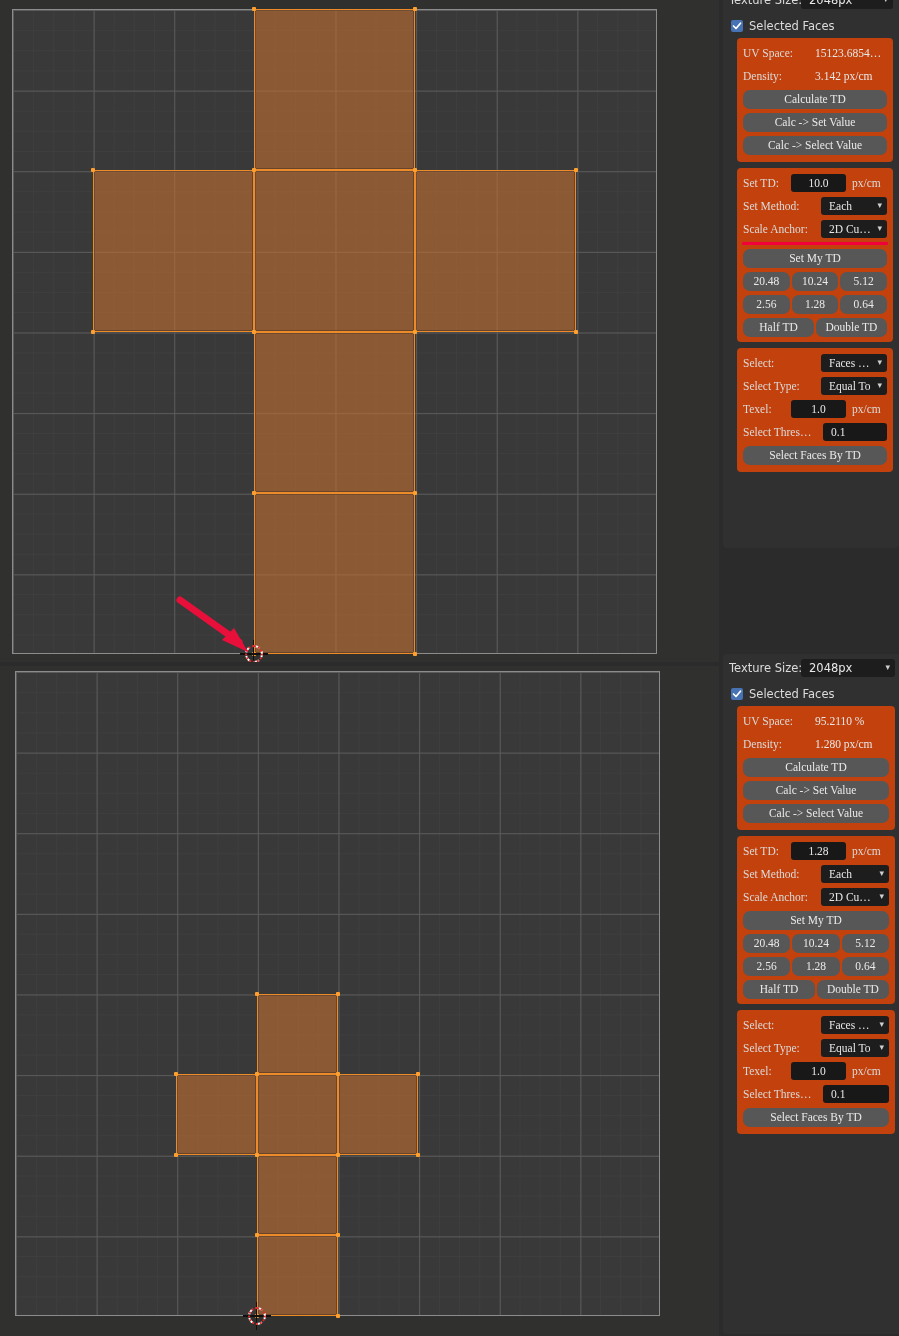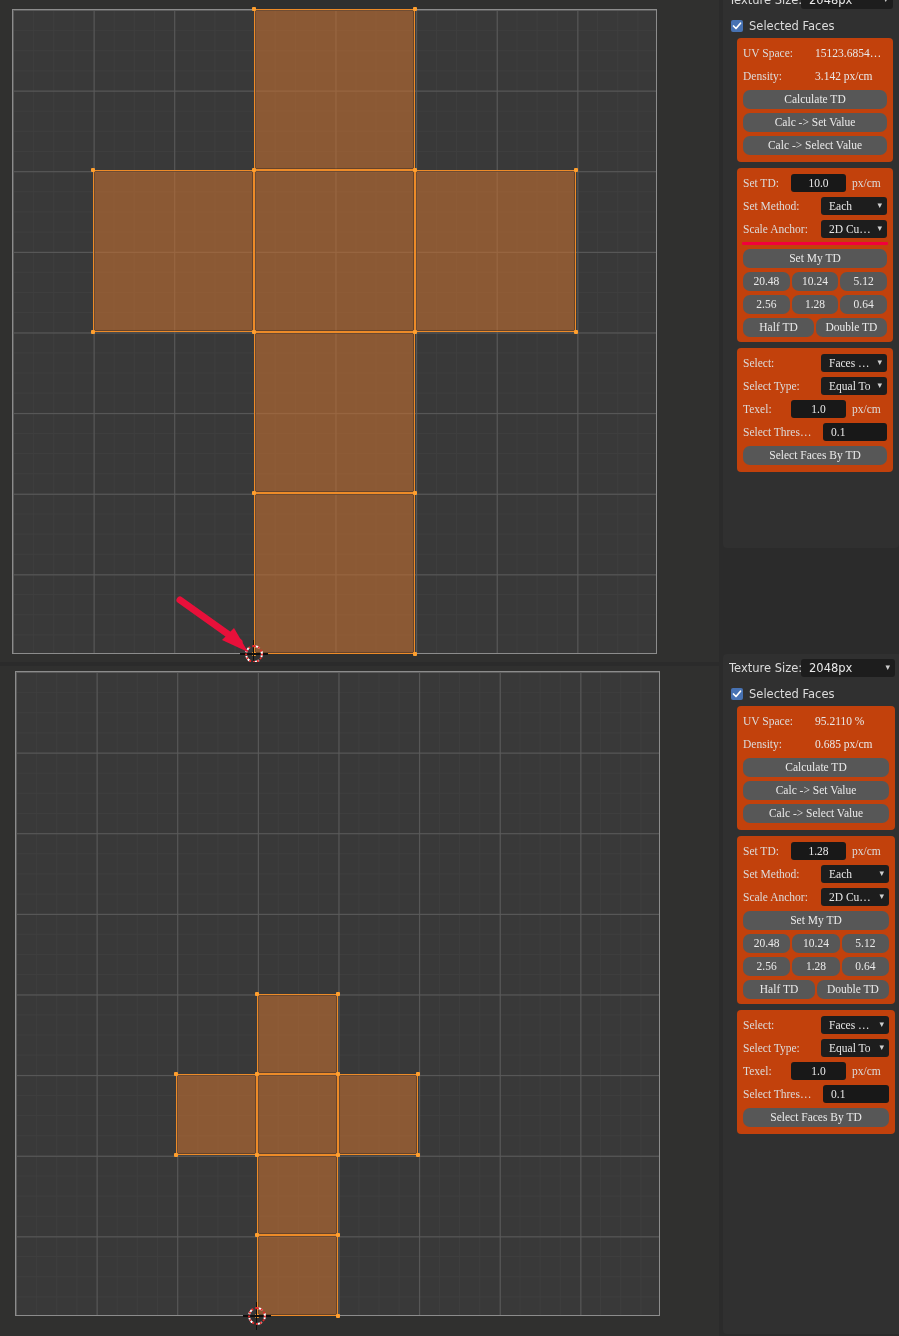--- a/index.html
+++ b/index.html
@@ -437,21 +437,21 @@
       <div class="lbl">Selected Faces</div>
     </div>
 
     <div class="subpanel">
       <div class="row">
         <div class="lbl lbl-w">UV Space:</div>
         <div class="val">95.2110 %</div>
       </div>
       <div class="row">
         <div class="lbl lbl-w">Density:</div>
-        <div class="val">0.685 px/cm</div>
+        <div class="val">1.280 px/cm</div>
       </div>
       <div class="btn" style="margin-bottom:4px;">Calculate TD</div>
       <div class="btn" style="margin-bottom:4px;">Calc -&gt; Set Value</div>
       <div class="btn">Calc -&gt; Select Value</div>
     </div>
 
     <div class="subpanel" style="padding-bottom:5px;">
       <div class="row">
         <div class="lbl lbl-w" style="width:48px;">Set TD:</div>
         <div class="numfield" style="width:55px;">1.28</div>

